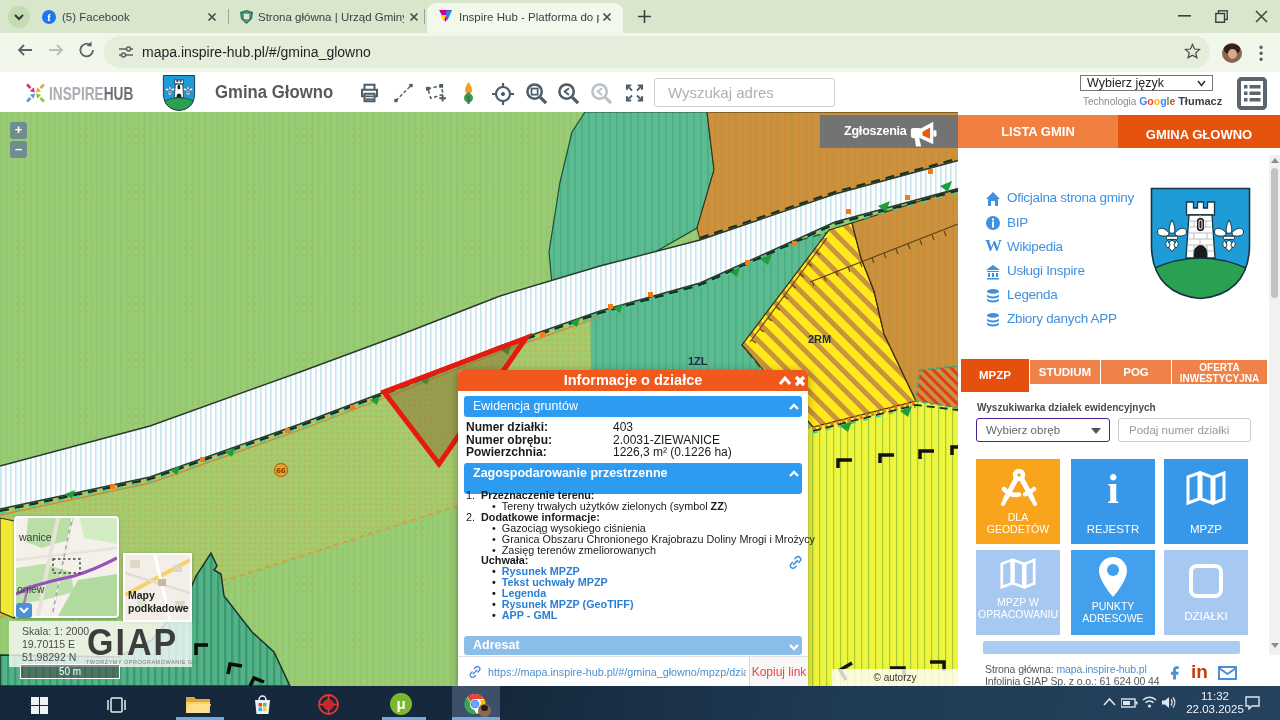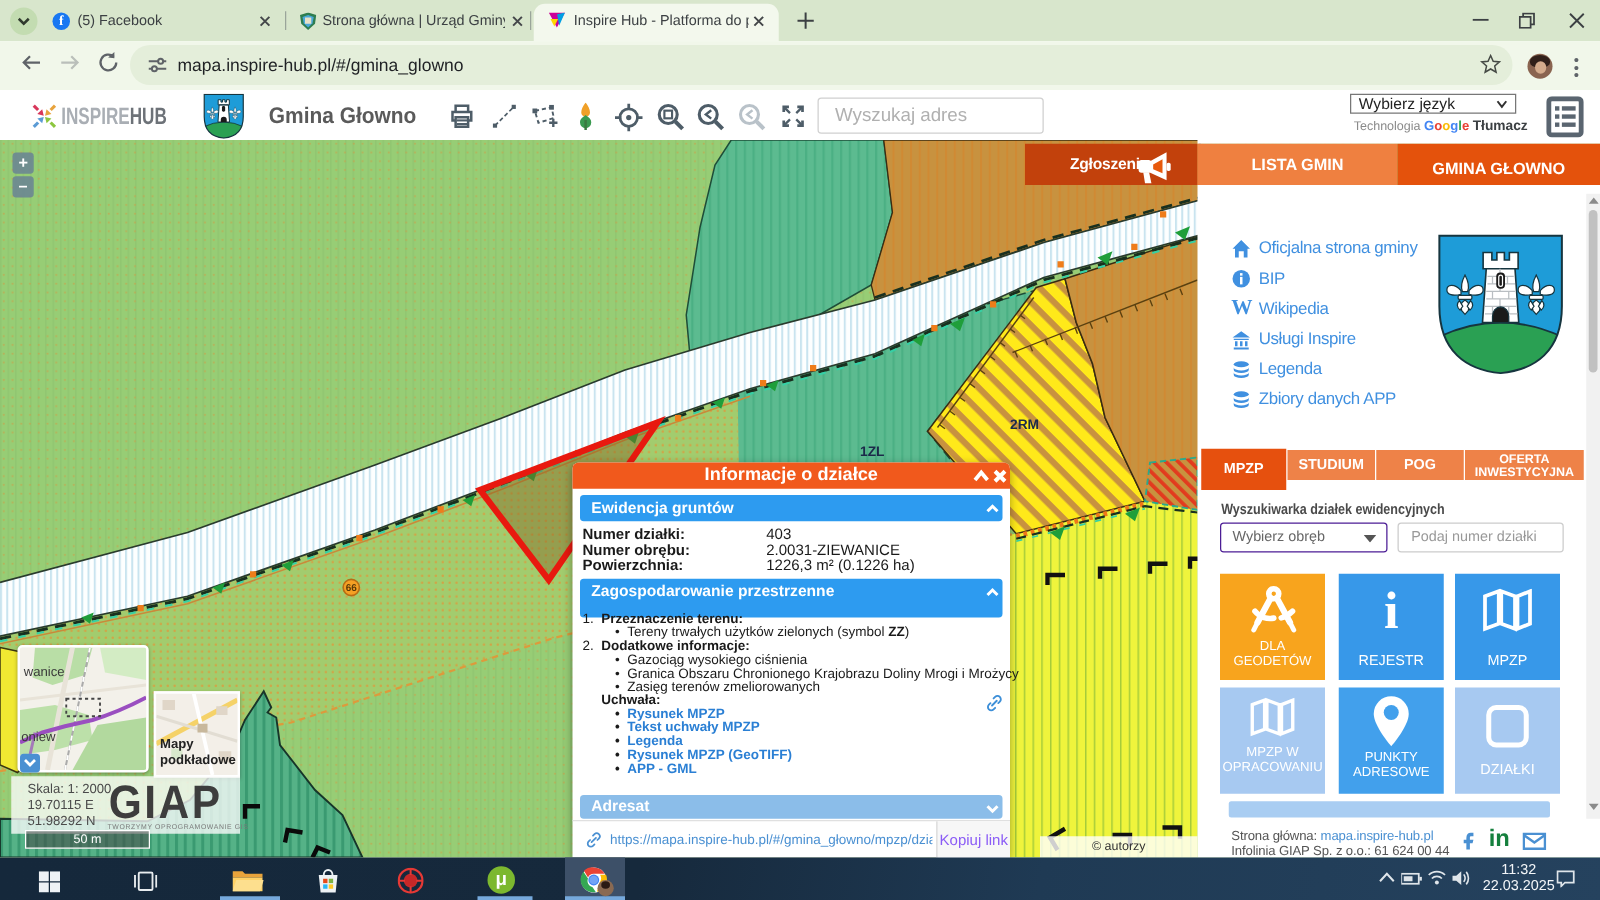--- a/index.html
+++ b/index.html
@@ -173,21 +173,21 @@
     <text x="281" y="361" font-size="8" font-weight="bold" fill="#5a3a08" text-anchor="middle">66</text>
 
     <text x="688" y="253" font-size="11" font-weight="bold" fill="#1c2b4a">1ZL</text>
     <text x="808" y="231" font-size="11" font-weight="bold" fill="#1c2b4a">2RM</text>
   </svg>
   </div>
 
   <div class="abs" style="left:10px;top:122px;width:17px;height:17px;background:rgba(105,130,148,0.85);border-radius:3px;color:#fff;font-weight:bold;font-size:13px;text-align:center;line-height:16px;">+</div>
   <div class="abs" style="left:10px;top:141px;width:17px;height:17px;background:rgba(105,130,148,0.85);border-radius:3px;color:#fff;font-weight:bold;font-size:13px;text-align:center;line-height:15px;">–</div>
 
-  <div class="abs" style="left:820px;top:115px;width:138px;height:33px;background:#c2410c;color:#fff;font-weight:bold;font-size:12.5px;letter-spacing:-0.2px;line-height:33px;padding-left:36px;">Zgłoszenia
+  <div class="abs" style="left:820px;top:115px;width:138px;height:33px;background:#737373;color:#fff;font-weight:bold;font-size:12.5px;letter-spacing:-0.2px;line-height:33px;padding-left:24px;">Zgłoszenia
     <svg class="abs" style="left:89px;top:5px;" width="28" height="28" viewBox="0 0 30 30">
         <path d="M11,10 L26,2 L26,26 L11,19 Z" fill="#fff"></path>
         <path d="M14.5,12.5 L22.5,8 L22.5,20 L14.5,16.5 Z" fill="#e8590c"></path>
         <rect x="2" y="8.5" width="11" height="11" rx="2.5" fill="#fff"></rect>
         <path d="M6,19 L11,19 L13,28.5 L7.5,28.5 Z" fill="#fff"></path>
         <rect x="26" y="11" width="3.5" height="7" rx="1.5" fill="#fff"></rect>
       </svg>
   </div>
 
   <div class="abs" style="left:14px;top:516px;width:105px;height:102px;background:#f0eee6;border:2px solid #fff;border-radius:4px;box-shadow:0 1px 3px rgba(0,0,0,0.3);overflow:hidden;">
@@ -429,21 +429,21 @@
   </div>
 
   <div class="abs" style="left:458px;top:370px;width:350px;height:316px;background:#fff;border-radius:5px 5px 0 0;box-shadow:0 2px 8px rgba(0,0,0,0.35);font-size:12px;color:#1a1a1a;">
     <div class="abs" style="left:0;top:0;width:350px;height:21px;background:#f1591c;border-radius:5px 5px 0 0;color:#fff;font-weight:bold;font-size:14.5px;text-align:center;line-height:21px;">Informacje o działce</div>
     <svg class="abs" style="left:320px;top:5px;" width="14" height="12">
         <path d="M2,9 l5,-6 l5,6" stroke="#fff" stroke-width="3" fill="none"></path>
       </svg>
     <svg class="abs" style="left:336px;top:5px;" width="12" height="12">
         <path d="M2,2 l8,8 M10,2 l-8,8" stroke="#fff" stroke-width="3.2"></path>
       </svg>
-    <div class="abs" style="left:6px;top:26px;width:338px;height:21px;background:#2d9bf0;border-radius:3px;color:#fff;font-weight:bold;font-size:12.5px;line-height:21px;padding-left:9px;">Ewidencja gruntów</div>
+    <div class="abs" style="left:6px;top:26px;width:338px;height:21px;background:#2d9bf0;border-radius:3px;color:#fff;font-weight:normal;font-size:12.5px;line-height:21px;padding-left:9px;">Ewidencja gruntów</div>
     <svg class="abs" style="left:330px;top:32px;" width="12" height="10">
         <path d="M2,7 l4,-4 l4,4" stroke="#fff" stroke-width="2.4" fill="none"></path>
       </svg>
     <div class="abs" style="left:8px;top:51px;line-height:12.6px;font-weight:bold;">Numer działki:<br>Numer obrębu:<br>Powierzchnia:</div>
     <div class="abs" style="left:155px;top:51px;line-height:12.6px;">403<br>2.0031-ZIEWANICE<br>1226,3 m² (0.1226 ha)</div>
     <div class="abs" style="left:6px;top:93px;width:338px;height:31px;background:#2d9bf0;border-radius:3px;color:#fff;font-weight:bold;font-size:12.5px;line-height:21px;padding-left:9px;">Zagospodarowanie przestrzenne</div>
     <svg class="abs" style="left:330px;top:99px;" width="12" height="10">
         <path d="M2,7 l4,-4 l4,4" stroke="#fff" stroke-width="2.4" fill="none"></path>
       </svg>
     <div class="abs" style="left:8px;top:120px;line-height:10.9px;font-size:10.8px;white-space:nowrap;">
@@ -473,21 +473,21 @@
       </svg>
     <div class="abs" style="left:0;top:286px;width:350px;height:30px;border-top:1px solid #e0e0e0;">
       <svg class="abs" style="left:10px;top:8px;" width="14" height="14" viewBox="0 0 24 24">
           <g stroke="#4a90d2" stroke-width="2.4" fill="none" stroke-linecap="round">
             <path d="M9,15 L15,9"></path>
             <path d="M11,6 l2,-2 a4.2,4.2 0 0 1 6,6 l-2,2"></path>
             <path d="M13,18 l-2,2 a4.2,4.2 0 0 1 -6,-6 l2,-2"></path>
           </g>
         </svg>
       <div class="abs" style="left:30px;top:9px;width:258px;overflow:hidden;white-space:nowrap;font-size:10.8px;color:#4a90d2;">https://mapa.inspire-hub.pl/#/gmina_głowno/mpzp/dzialk...</div>
-      <div class="abs" style="left:291px;top:0;width:59px;height:30px;background:#f7f7f7;border-left:1px solid #d8d8d8;font-size:12px;color:#8b5cf6;text-align:center;line-height:30px;">Kopiuj link</div>
+      <div class="abs" style="left:291px;top:0;width:59px;height:30px;background:#f7f7f7;border-left:1px solid #d8d8d8;font-size:12px;color:#ef4444;text-align:center;line-height:30px;">Kopiuj link</div>
     </div>
   </div>
 
   <div class="abs" style="left:958px;top:112px;width:322px;height:3px;background:#fff;"></div>
   <div class="sbtab" style="left:958px;top:115px;width:160px;height:33px;background:#ef8040;font-size:13px;line-height:33px;">LISTA GMIN</div>
   <div class="sbtab" style="left:1118px;top:115px;width:162px;height:40px;background:#e4520c;font-size:13px;line-height:40px;">GMINA GŁOWNO</div>
   <div id="sidebar"></div>
   <div>
 
     <div class="slink" style="top:190px;">Oficjalna strona gminy</div>
@@ -602,21 +602,21 @@
       <div class="cap" style="top:60px;font-size:11.5px;">DZIAŁKI</div>
     </div>
     <div class="abs" style="left:983px;top:641px;width:257px;height:13px;background:#a9cdf2;border-radius:2px;"></div>
     <div class="abs" style="left:985px;top:664px;font-size:10.5px;color:#555;line-height:11.5px;letter-spacing:-0.1px;">Strona główna: <span style="color:#4a90d2;">mapa.inspire-hub.pl</span><br>Infolinia GIAP Sp. z o.o.: 61 624 00 44</div>
 
     <div class="abs" style="left:1166px;top:664px;width:17px;height:17px;color:#4a90d2;font-weight:bold;font-size:17px;">
       <svg width="17" height="17" viewBox="0 0 24 24">
           <path d="M15,3 h3 v4 h-3 c-1,0 -1,1 -1,2 v2 h4 l-1,4 h-3 v7 h-4 v-7 h-3 v-4 h3 v-2 c0,-4 2,-6 5,-6 Z" fill="#4a90d2"></path>
         </svg>
     </div>
-    <div class="abs" style="left:1191px;top:661px;font-size:19px;font-weight:bold;color:#15803d;">in</div>
+    <div class="abs" style="left:1191px;top:661px;font-size:19px;font-weight:bold;color:#c2410c;">in</div>
     <svg class="abs" style="left:1218px;top:666px;" width="19" height="14" viewBox="0 0 19 14">
         <rect x="1" y="1" width="17" height="12" fill="none" stroke="#4a90d2" stroke-width="2"></rect>
         <path d="M1,2 L9.5,8 L18,2" fill="none" stroke="#4a90d2" stroke-width="2"></path>
       </svg>
 
     <div class="abs" style="left:1269px;top:155px;width:11px;height:500px;background:#f1f1f1;"></div>
     <div class="abs" style="left:1271px;top:168px;width:7px;height:130px;background:#c1c1c1;border-radius:4px;"></div>
     <svg class="abs" style="left:1271px;top:157px;" width="8" height="8">
         <path d="M0,6 L4,1 L8,6 Z" fill="#8a8a8a"></path>
       </svg>

